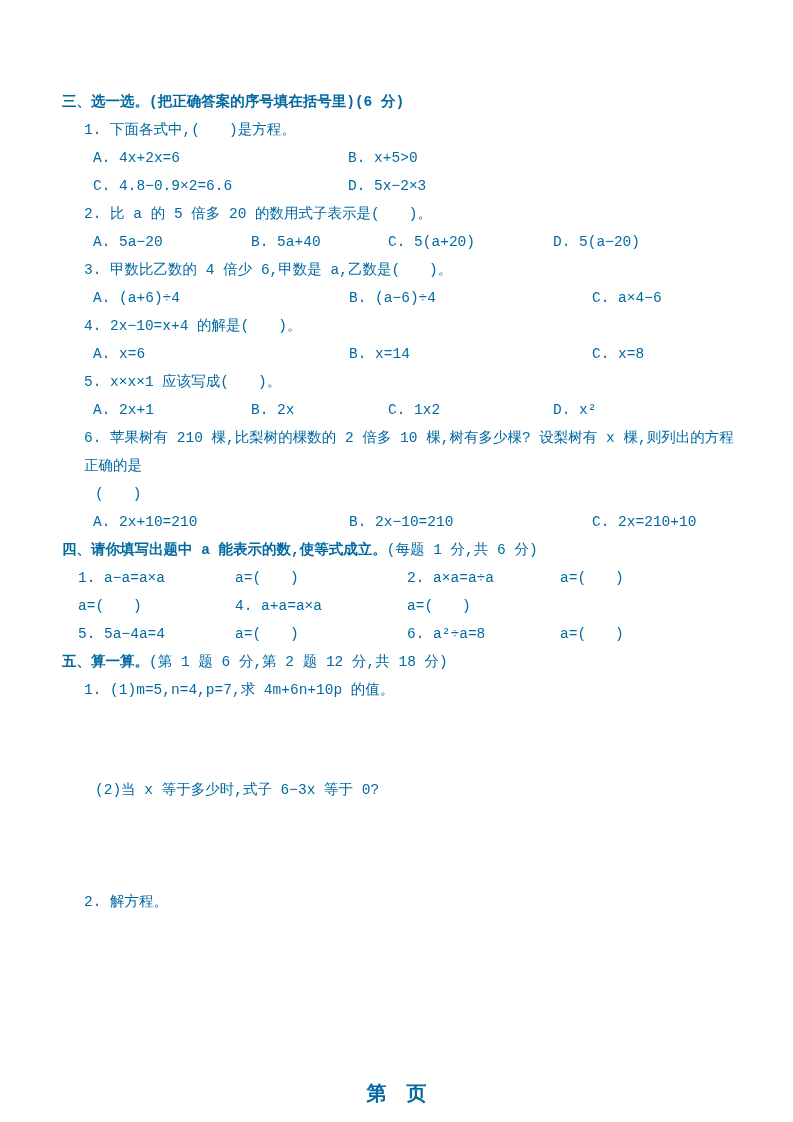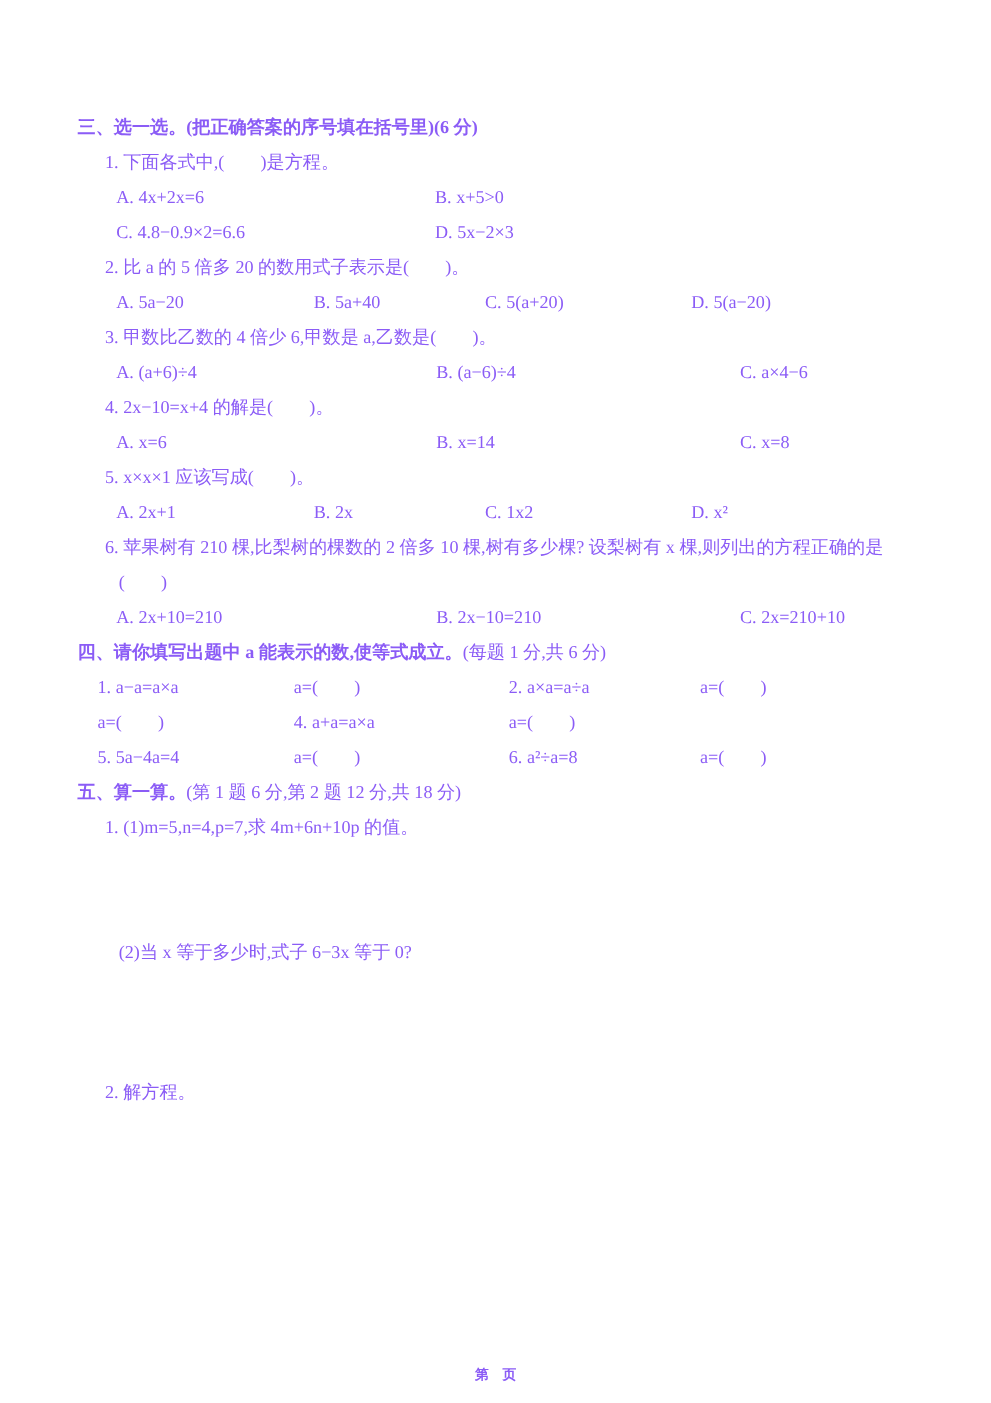--- a/index.html
+++ b/index.html
@@ -1,22 +1,22 @@
 <!DOCTYPE html>
 <html><head>
 <meta charset="utf-8">
 <style>
   html, body { margin: 0; padding: 0; background: #ffffff; }
   .page {
     position: relative;
     width: 793px;
     height: 1122px;
     background: #ffffff;
-    color: #8b5cf6;
-    font-family: Liberation Serif, serif;
+    color: #0369a1;
+    font-family: Liberation Mono, monospace;
     font-size: 14.5px;
     overflow: hidden;
     box-sizing: border-box;
   }
   .content { padding: 88px 55px 0 62px; }
   .line { line-height: 28px; }
   .sec-title { font-weight: bold; }
   .note { font-weight: normal; }
   .stem { padding-left: 22px; }
   .paren-line { padding-left: 33px; }
@@ -26,21 +26,21 @@
   .fillrow { display: grid; grid-template-columns: 157px 172px 153px 1fr; padding-left: 16px; line-height: 28px; }
   .eqrow { display: grid; grid-template-columns: 183px 220px 1fr; padding-left: 33px; line-height: 28px; }
   .sp72 { height: 72px; }
   .sp84 { height: 84px; }
   .footer {
     position: absolute;
     left: 0; right: 0;
     bottom: 15px;
     text-align: center;
     font-weight: bold;
-    font-size: 11px;
+    font-size: 20px;
   }
 </style>
 </head>
 <body>
 
 <div class="page">
   <div class="content">
 
     <div class="line sec-title">三、选一选。(把正确答案的序号填在括号里)(6 分)</div>
 

